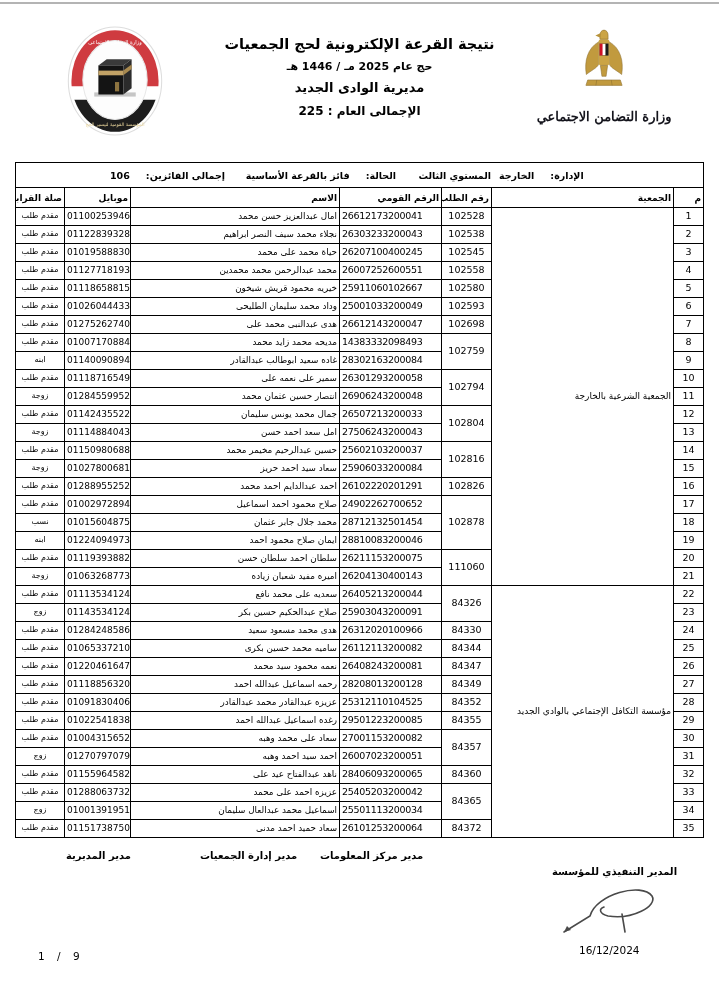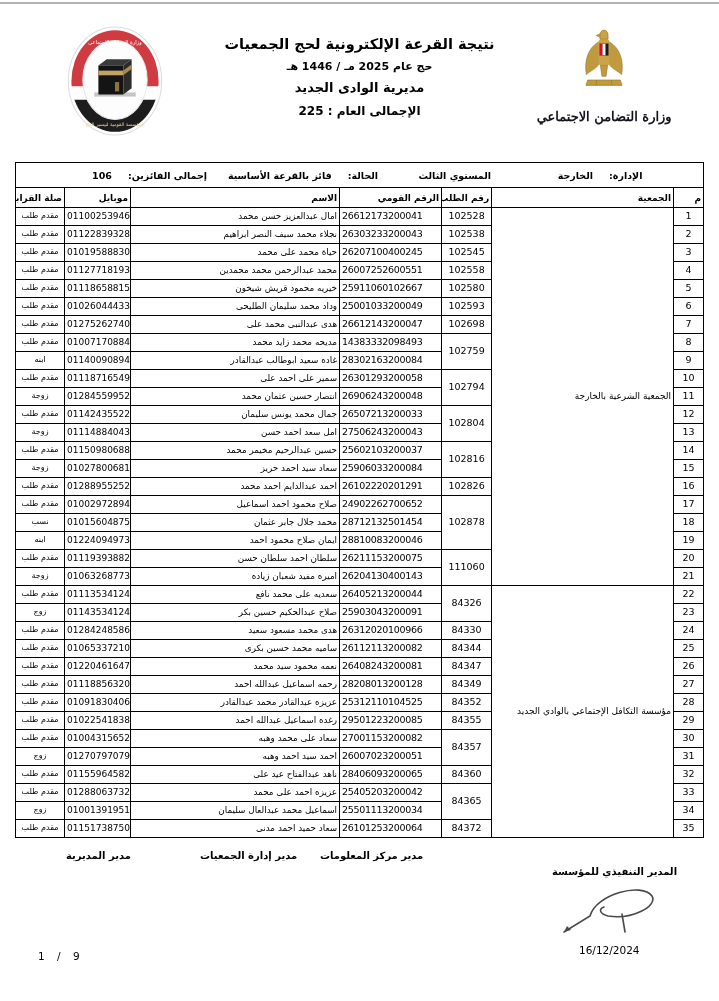--- a/index.html
+++ b/index.html
@@ -27,22 +27,22 @@
   
   table.results{
     direction:rtl;border-collapse:collapse;table-layout:fixed;width:688px;
     margin:14px 0 0 15px;
   }
   table.results td,table.results th{border:1px solid #000;padding:0 2px;overflow:hidden;white-space:nowrap;}
   tr.info-row td{height:24px;border-bottom:1px solid #000;}
   .infoflex{display:flex;direction:rtl;align-items:center;font-weight:bold;font-size:9.5px;}
   .info-item{text-align:left;}
   .info-item .lbl{margin-left:16px;}
-  .ii-dept{width:210px;text-align:center;padding-left:8px;box-sizing:border-box;}
-  .ii-level{width:113px;text-align:right;}
+  .ii-dept{width:210px;text-align:left;padding-left:8px;box-sizing:border-box;}
+  .ii-level{width:95px;text-align:right;}
   .ii-status{width:171px;text-align:right;}
   .ii-winners{width:170px;text-align:right;}
   tr.col-head th{height:19px;font-size:9px;font-weight:bold;text-align:right;}
   tbody td{height:17px;font-size:9px;vertical-align:middle;line-height:1.1;}
   td.c-no{text-align:center;font-size:9.5px;}
   td.c-assoc{text-align:right;font-size:9px;}
   td.c-req{text-align:center;font-size:9.5px;direction:ltr;}
   td.c-nid{text-align:left;direction:ltr;font-size:9.5px;letter-spacing:-0.3px;}
   td.c-name{text-align:right;font-size:8.8px;}
   td.c-mob{text-align:left;direction:ltr;font-size:9px;}
@@ -221,21 +221,21 @@
         <td class="c-no">9</td>
         <td class="c-nid">28302163200084</td>
         <td class="c-name">غاده سعيد ابوطالب عبدالقادر</td>
         <td class="c-mob">01140090894</td>
         <td class="c-rel">ابنه</td>
       </tr>
       <tr>
         <td class="c-no">10</td>
         <td class="c-req" rowspan="2">102794</td>
         <td class="c-nid">26301293200058</td>
-        <td class="c-name">سمير على احمد على</td>
+        <td class="c-name">سمير على نعمه على</td>
         <td class="c-mob">01118716549</td>
         <td class="c-rel">مقدم طلب</td>
       </tr>
       <tr>
         <td class="c-no">11</td>
         <td class="c-nid">26906243200048</td>
         <td class="c-name">انتصار حسين عثمان محمد</td>
         <td class="c-mob">01284559952</td>
         <td class="c-rel">زوجة</td>
       </tr>

